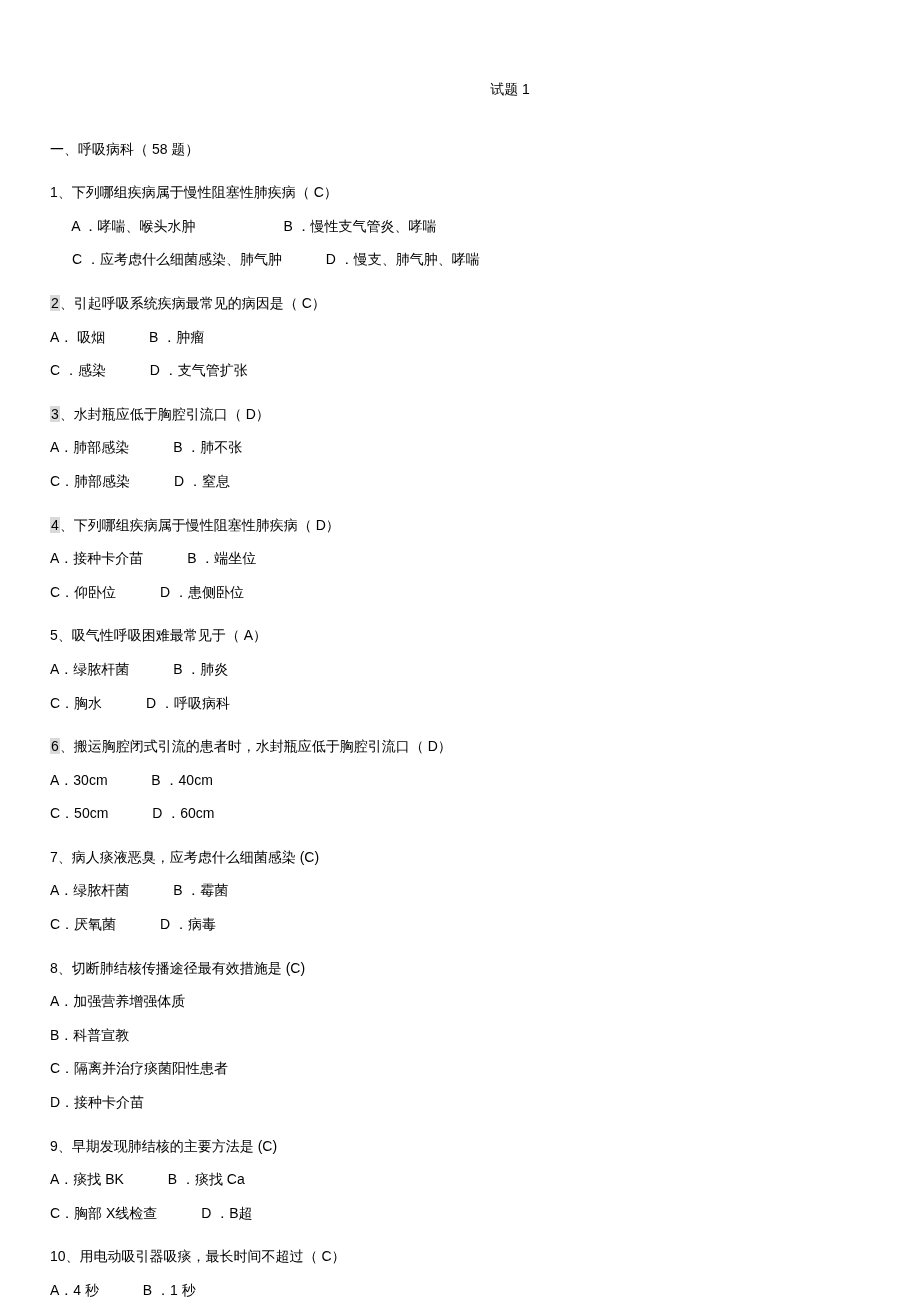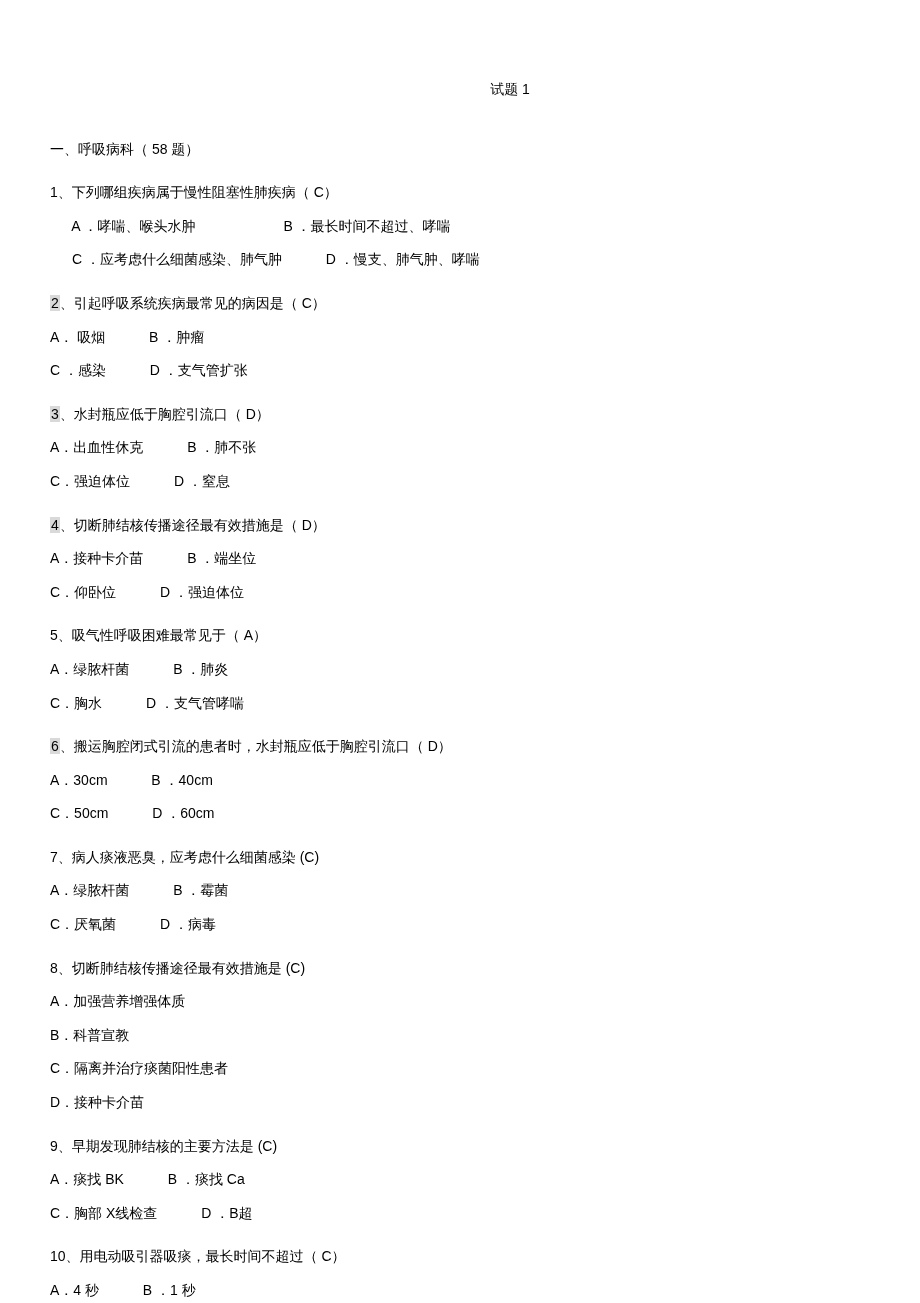--- a/index.html
+++ b/index.html
@@ -49,21 +49,21 @@
 <div class="title">试题 1</div>
 
 <div class="section-header">一、呼吸病科（ 58 题）</div>
 
 <div class="q-block">
   <div class="q-text">1、下列哪组疾病属于慢性阻塞性肺疾病（  C）</div>
   <div class="opt-line">
     <span class="gap-s"></span>
     <span>A  ．哮喘、喉头水肿</span>
     <span class="gap-l"></span>
-    <span>B      ．最长时间不超过、哮喘</span>
+    <span>B      ．慢性支气管炎、哮喘</span>
   </div>
   <div class="opt-line">
     <span class="gap-s"></span>
     <span>C  ．应考虑什么细菌感染、肺气肿</span>
     <span class="gap-m"></span>
     <span>D   ．慢支、肺气肿、哮喘</span>
   </div>
 </div>
 
 <div class="q-block">
@@ -80,58 +80,58 @@
     <span class="gap-m"></span>
     <span>D     ．支气管扩张</span>
   </div>
 </div>
 
 <div class="q-block">
   <div class="q-text">
     <span class="hl">3</span><span>、水封瓶应低于胸腔引流口（  D）</span>
   </div>
   <div class="opt-line">
-    <span>A．出血性休克</span>
+    <span>A．肺部感染</span>
     <span class="gap-m"></span>
     <span>B   ．肺不张</span>
   </div>
   <div class="opt-line">
-    <span>C．强迫体位</span>
+    <span>C．肺部感染</span>
     <span class="gap-m"></span>
     <span>D     ．窒息</span>
   </div>
 </div>
 
 <div class="q-block">
   <div class="q-text">
-    <span class="hl">4</span><span>、切断肺结核传播途径最有效措施是（  D）</span>
+    <span class="hl">4</span><span>、下列哪组疾病属于慢性阻塞性肺疾病（  D）</span>
   </div>
   <div class="opt-line">
     <span>A．接种卡介苗</span>
     <span class="gap-m"></span>
     <span>B     ．端坐位</span>
   </div>
   <div class="opt-line">
     <span>C．仰卧位</span>
     <span class="gap-m"></span>
-    <span>D       ．强迫体位</span>
+    <span>D       ．患侧卧位</span>
   </div>
 </div>
 
 <div class="q-block">
   <div class="q-text">5、吸气性呼吸困难最常见于（  A）</div>
   <div class="opt-line">
     <span>A．绿脓杆菌</span>
     <span class="gap-m"></span>
     <span>B    ．肺炎</span>
   </div>
   <div class="opt-line">
     <span>C．胸水</span>
     <span class="gap-m"></span>
-    <span>D       ．支气管哮喘</span>
+    <span>D       ．呼吸病科</span>
   </div>
 </div>
 
 <div class="q-block">
   <div class="q-text">
     <span class="hl">6</span><span>、搬运胸腔闭式引流的患者时，水封瓶应低于胸腔引流口（    D）</span>
   </div>
   <div class="opt-line">
     <span>A．30cm</span>
     <span class="gap-m"></span>

